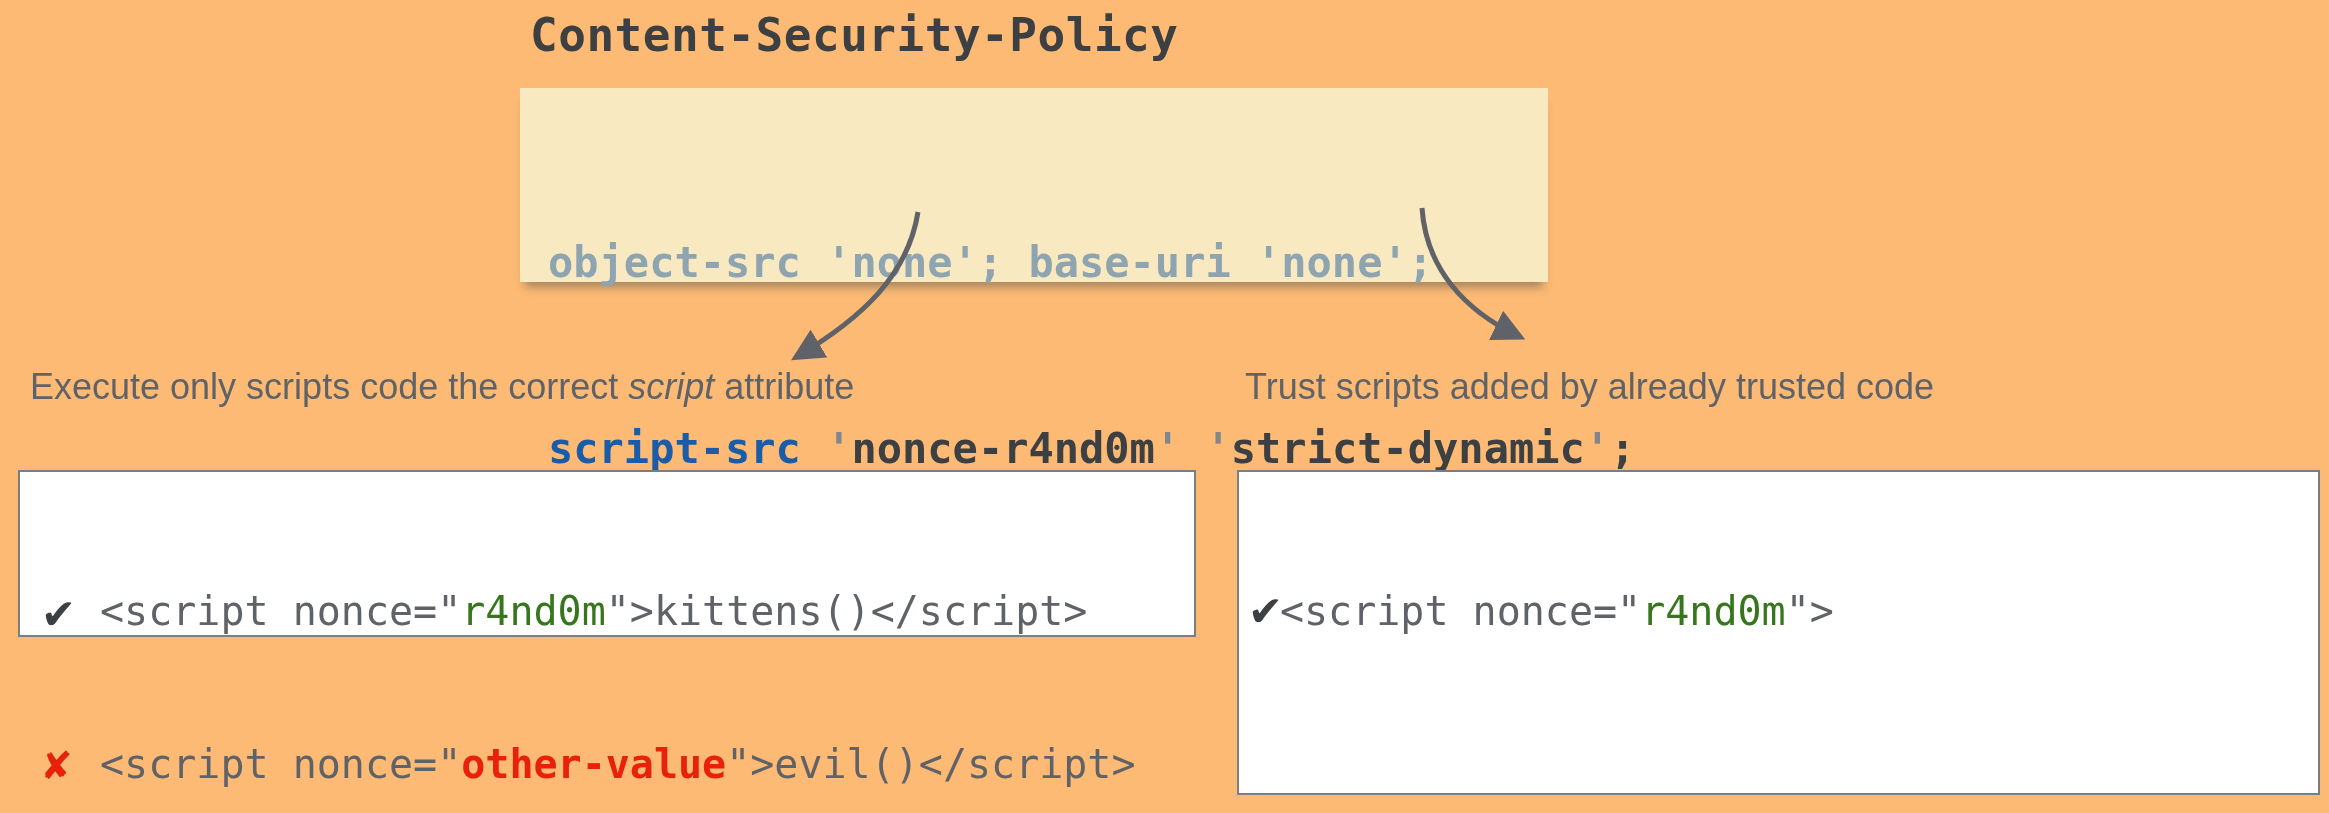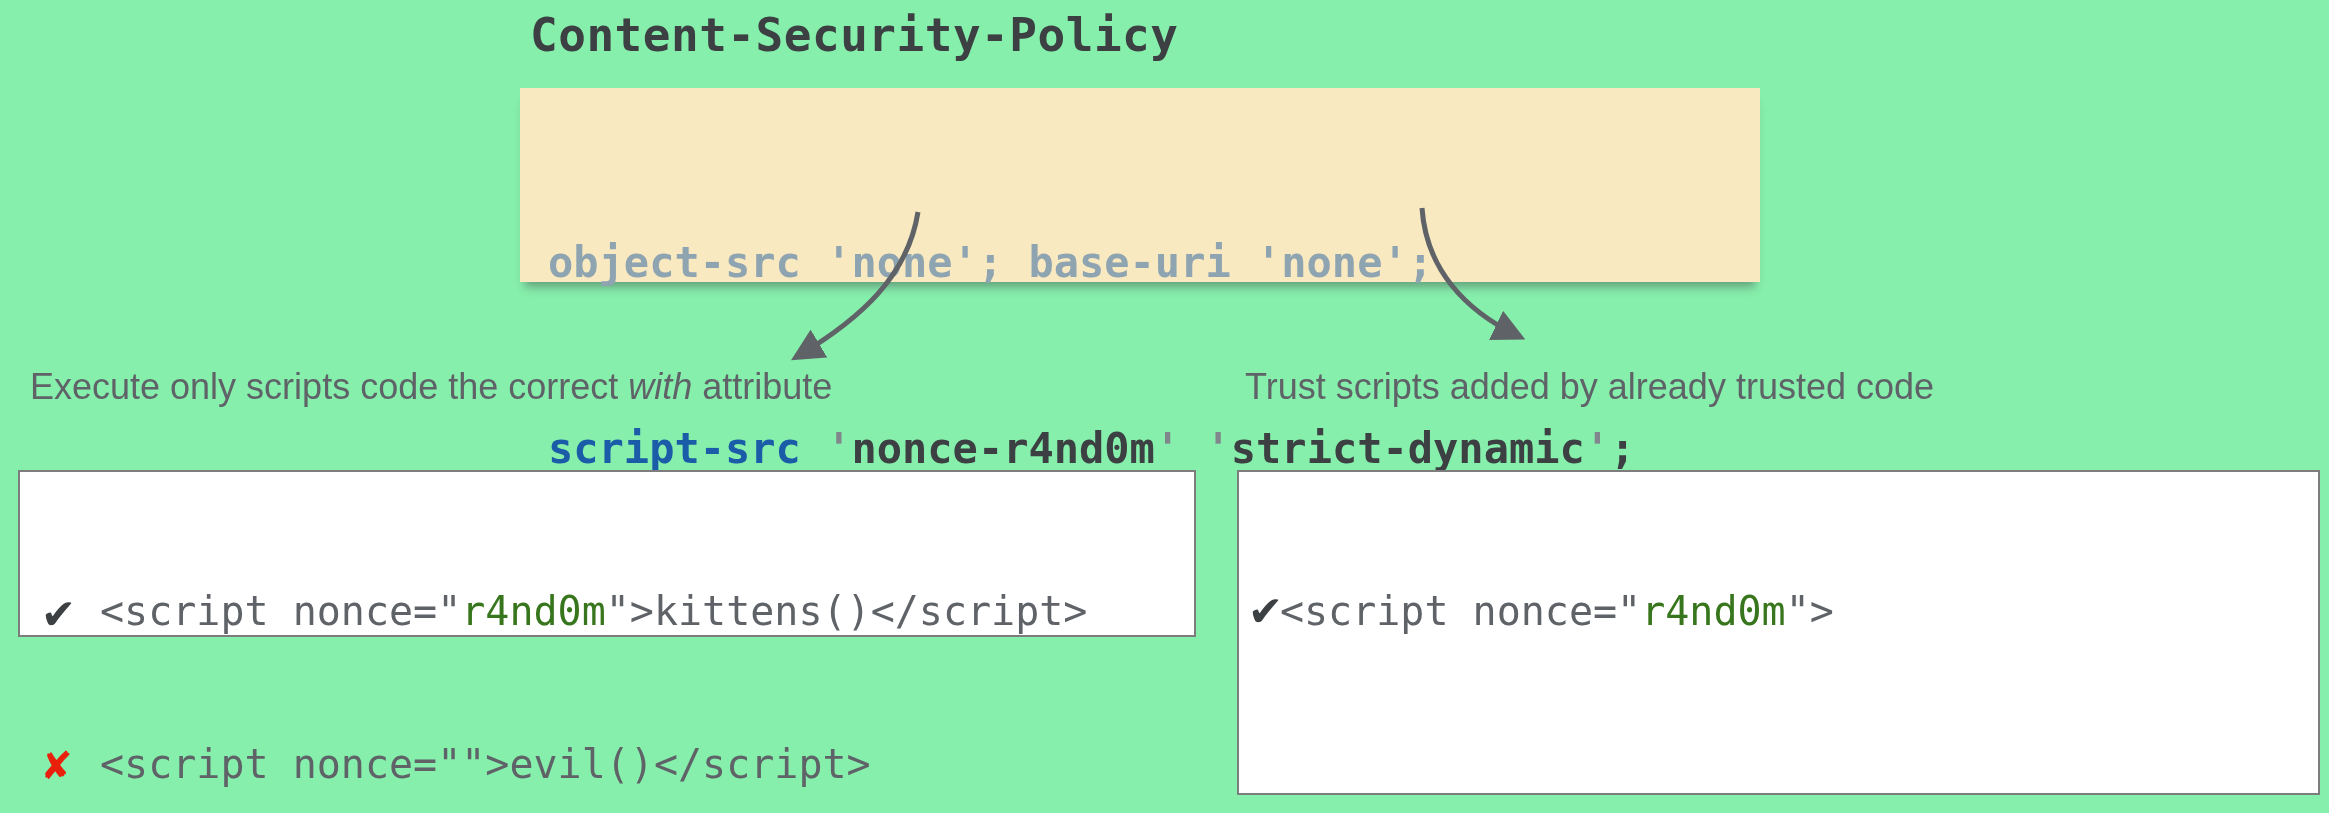--- a/index.html
+++ b/index.html
@@ -1,41 +1,41 @@
 <!DOCTYPE html>
 <html><head>
 <meta charset="utf-8">
 <style>
   html, body { margin: 0; padding: 0; background: #ffffff; }
   .canvas {
     position: relative;
     width: 2329px;
     height: 813px;
-    background: #86efac;
+    background: #fdba74;
     overflow: hidden;
     font-family: "Liberation Sans", sans-serif;
   }
 
   .title {
     position: absolute;
     left: 530px;
     top: 8px;
     font-family: "DejaVu Sans Mono", "Liberation Mono", monospace;
     font-weight: 700;
     font-size: 46px;
     letter-spacing: 0.5px;
     color: #3c4043;
     white-space: pre;
   }
 
   .csp-box {
     position: absolute;
     left: 520px;
     top: 88px;
-    width: 1240px;
+    width: 1028px;
     height: 194px;
     box-sizing: border-box;
     background: #f9e9c1;
     box-shadow: 0 10px 9px -5px rgba(60, 64, 67, 0.45);
     padding: 20px 0 0 28px;
     font-family: "DejaVu Sans Mono", "Liberation Mono", monospace;
     font-weight: 700;
     font-size: 42px;
     line-height: 62px;
     white-space: pre;
@@ -129,30 +129,30 @@
   <svg class="arrows" viewBox="0 0 2329 813" xmlns="http://www.w3.org/2000/svg">
     <defs>
       <marker id="ah" viewBox="0 0 10 10" refX="7.5" refY="5" markerWidth="6.5" markerHeight="6.5" orient="auto">
         <path d="M0,0 L10,5 L0,10 z" fill="#5f6368"></path>
       </marker>
     </defs>
     <path d="M 918 212 C 908 275, 862 318, 798 356" fill="none" stroke="#5f6368" stroke-width="5" marker-end="url(#ah)"></path>
     <path d="M 1422 208 C 1426 268, 1464 310, 1518 336" fill="none" stroke="#5f6368" stroke-width="5" marker-end="url(#ah)"></path>
   </svg>
 
-  <div class="label label-left"><span>Execute only scripts code the correct </span><span class="em">with</span><span> attribute</span></div>
+  <div class="label label-left"><span>Execute only scripts code the correct </span><span class="em">script</span><span> attribute</span></div>
 
   <div class="label label-right">Trust scripts added by already trusted code</div>
 
   <div class="code-box code-box-left">
     <div class="row">
       <span class="icon-col check-icon">✔</span><span>&lt;script nonce="</span><span class="val-good">r4nd0m</span><span>"&gt;kittens()&lt;/script&gt;</span>
     </div>
     <div class="row">
-      <span class="icon-col cross-icon">✘</span><span>&lt;script nonce="</span><span>"&gt;evil()&lt;/script&gt;</span>
+      <span class="icon-col cross-icon">✘</span><span>&lt;script nonce="</span><span class="val-bad">other-value</span><span>"&gt;evil()&lt;/script&gt;</span>
     </div>
   </div>
 
   <div class="code-box code-box-right">
     <div><span class="check-inline">✔</span><span>&lt;script nonce="</span><span class="val-good">r4nd0m</span><span>"&gt;</span></div>
     
     
     
   </div>
 

